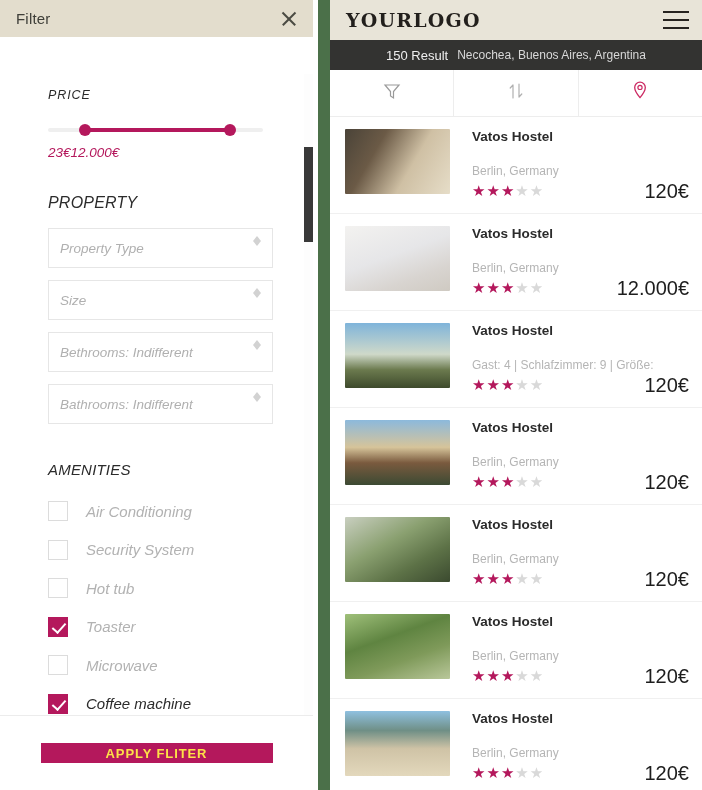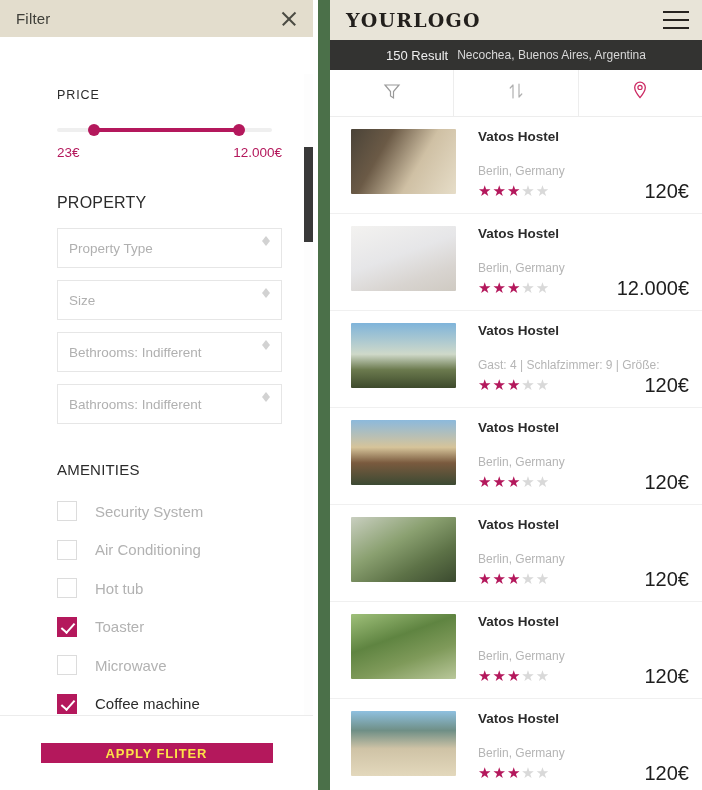--- a/index.html
+++ b/index.html
@@ -38,21 +38,21 @@
   .close-icon { width: 20px; height: 20px; position: relative; cursor: pointer; }
   .close-icon::before, .close-icon::after {
     content: ""; position: absolute; left: 1px; top: 9px;
     width: 18px; height: 1.6px; background: #4a4a42;
   }
   .close-icon::before { transform: rotate(45deg); }
   .close-icon::after  { transform: rotate(-45deg); }
 
   .filter-body {
     flex: 1 1 auto; position: relative;
-    overflow: hidden; padding: 0 0 0 17px;
+    overflow: hidden; padding: 0 0 0 8px; font-style: italic;
   }
   .filter-inner { padding: 0 40px 0 40px; }
 
   .section-label {
     font-size: 12.5px; letter-spacing: .9px;
     color: #2b2b2b; text-transform: uppercase;
   }
   .sec-price { margin-top: 51px; }
   .sec-property { margin-top: 34px; font-size: 16px; letter-spacing: .2px; text-transform: none; }
   .sec-amenities { margin-top: 37px; font-size: 15px; letter-spacing: .2px; text-transform: none; }
@@ -68,21 +68,21 @@
     width: 146px; height: 4px; background: #b4185c;
   }
   .slider-handle {
     position: absolute; top: 1px; width: 12px; height: 12px;
     border-radius: 50%; background: #b4185c; cursor: pointer;
   }
   .handle-min { left: 31px; }
   .handle-max { left: 176px; }
   .slider-values {
     margin-top: 8px; width: 225px;
-    display: flex; justify-content: space-between;
+    display: flex; 
     font-size: 13.5px; color: #b4185c;
   }
 
   
   .select-list { margin-top: 16px; }
   .select-field {
     position: relative; width: 225px; height: 40px;
     border: 1px solid #e6e6e6; background: #fff;
     margin-bottom: 12px; display: flex; align-items: center;
     padding-left: 11px; cursor: pointer;
@@ -188,21 +188,21 @@
   }
   .tool-cell {
     flex: 1 1 0; display: flex;
     align-items: center; justify-content: center;
     border-right: 1px solid #ededed; cursor: pointer;
   }
   .tool-cell:last-child { border-right: none; }
 
   .card {
     display: flex; align-items: flex-start;
-    height: 97px; padding: 12px 0 0 21px;
+    height: 97px; padding: 12px 0 0 15px;
     border-bottom: 1px solid #f0f0f0;
     background: #fff; cursor: pointer;
   }
   .thumb {
     width: 105px; height: 65px; flex: 0 0 105px;
     border-radius: 1px; overflow: hidden;
   }
   .card-body {
     flex: 1 1 auto; margin-left: 22px;
     position: relative; height: 74px;
@@ -281,25 +281,25 @@
                 <i class="spin-down"></i>
               </div>
           </div>
         </div>
 
         <div class="section-label sec-amenities">AMENITIES</div>
 
         <div class="amen-list" id="amenities-list">
             <div class="amen-row">
               <div class="cb"></div>
+              <div class="amen-label">Air Conditioning</div>
+            </div>
+            <div class="amen-row">
+              <div class="cb"></div>
               <div class="amen-label">Security System</div>
-            </div>
-            <div class="amen-row">
-              <div class="cb"></div>
-              <div class="amen-label">Air Conditioning</div>
             </div>
             <div class="amen-row">
               <div class="cb"></div>
               <div class="amen-label">Hot tub</div>
             </div>
             <div class="amen-row">
               <div class="cb checked"></div>
               <div class="amen-label">Toaster</div>
             </div>
             <div class="amen-row">

